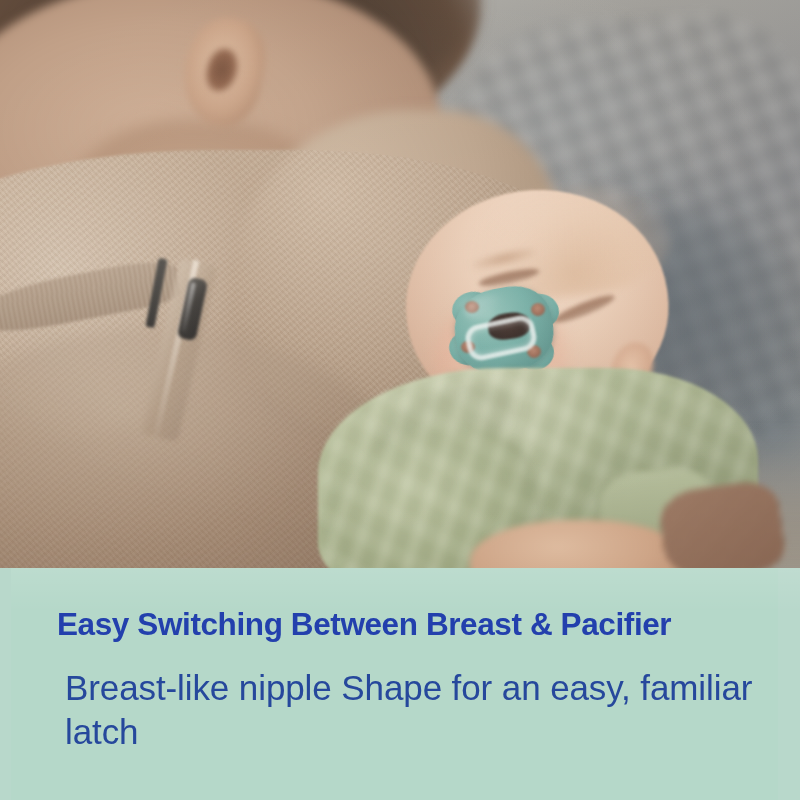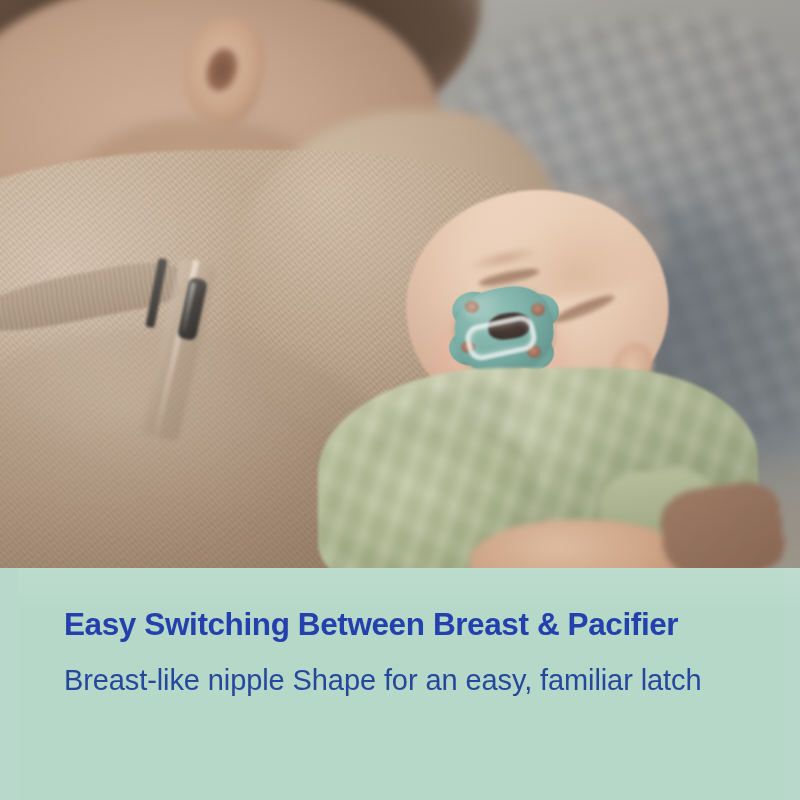--- a/index.html
+++ b/index.html
@@ -461,21 +461,21 @@
     left: 0; top: 0; right: 0; bottom: 0;
     background:
       radial-gradient(ellipse 700px 420px at 400px 250px, rgba(255,248,238,0.10) 0%, rgba(255,248,238,0) 70%),
       linear-gradient(180deg, rgba(255,250,242,0.08) 0%, rgba(60,52,44,0.06) 100%);
     pointer-events: none;
   }
 
   
   #panel {
     position: absolute;
-    left: 18px;
+    left: 11px;
     top: 568px;
     width: 767px;
     height: 232px;
     background: #b5d8c9;
   }
   .panel-sheen {
     position: absolute;
     left: 0; top: 0; width: 800px; height: 44px;
     background: linear-gradient(180deg, rgba(255,255,255,0.10) 0%, rgba(255,255,255,0) 100%);
     pointer-events: none;
@@ -490,23 +490,23 @@
     font-weight: 700;
     letter-spacing: -0.4px;
     color: #2340ad;
     white-space: nowrap;
   }
   #subtext {
     position: absolute;
     left: 46px;
     top: 90px;
     width: 720px;
-    margin: 0;
+    margin: 8px;
     font-family: "Liberation Sans", sans-serif;
-    font-size: 29px;
+    font-size: 35px;
     font-weight: 400;
     line-height: 44px;
     letter-spacing: -0.1px;
     color: #26489c;
   }
 </style>
 </head>
 <body>
 
 <div id="card">

